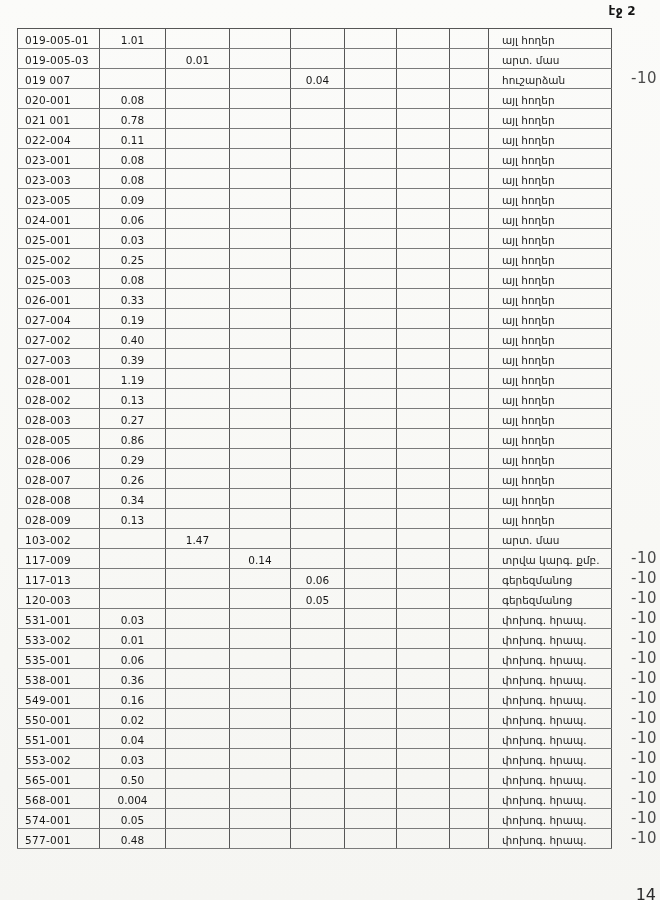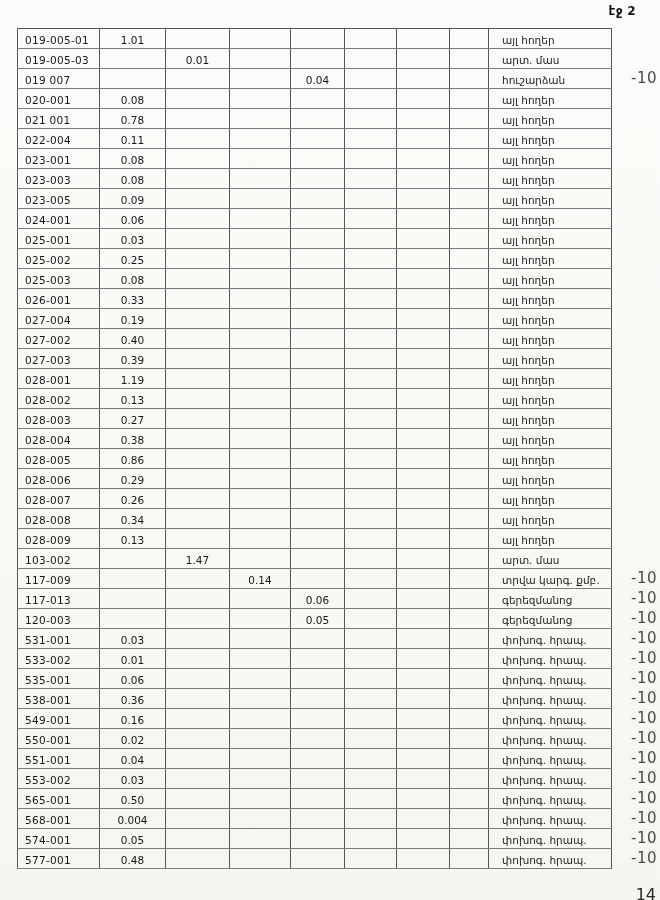--- a/index.html
+++ b/index.html
@@ -320,32 +320,20 @@
           <td class="val"></td>
           <td class="val"></td>
           <td class="val"></td>
           <td class="val"></td>
           <td class="val"></td>
           <td class="val"></td>
           <td class="label">այլ հողեր</td>
           <td class="mark"></td>
         </tr>
         <tr>
-          <td class="code">028-004</td>
-          <td class="val">0.38</td>
-          <td class="val"></td>
-          <td class="val"></td>
-          <td class="val"></td>
-          <td class="val"></td>
-          <td class="val"></td>
-          <td class="val"></td>
-          <td class="label">այլ հողեր</td>
-          <td class="mark"></td>
-        </tr>
-        <tr>
           <td class="code">028-005</td>
           <td class="val">0.86</td>
           <td class="val"></td>
           <td class="val"></td>
           <td class="val"></td>
           <td class="val"></td>
           <td class="val"></td>
           <td class="val"></td>
           <td class="label">այլ հողեր</td>
           <td class="mark"></td>

